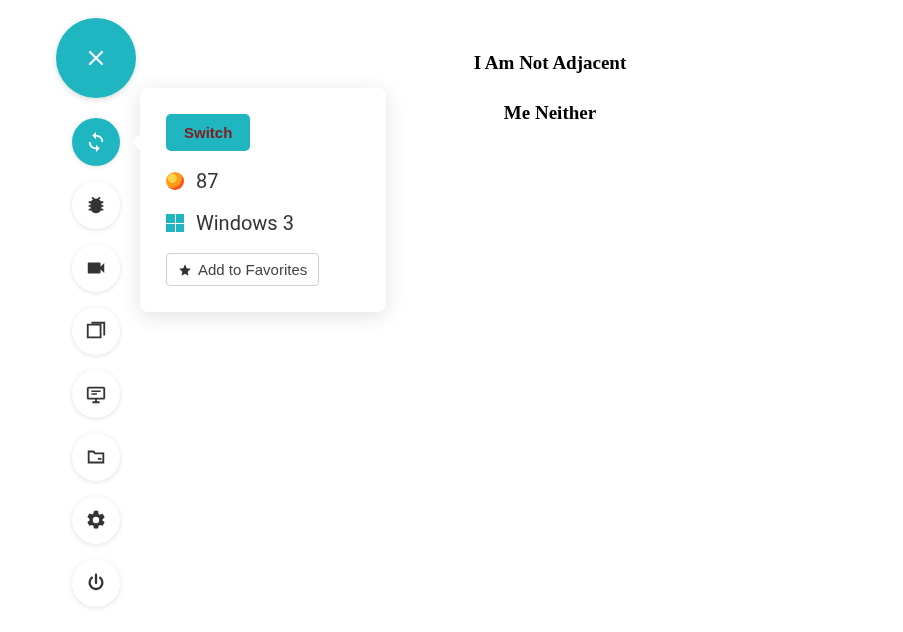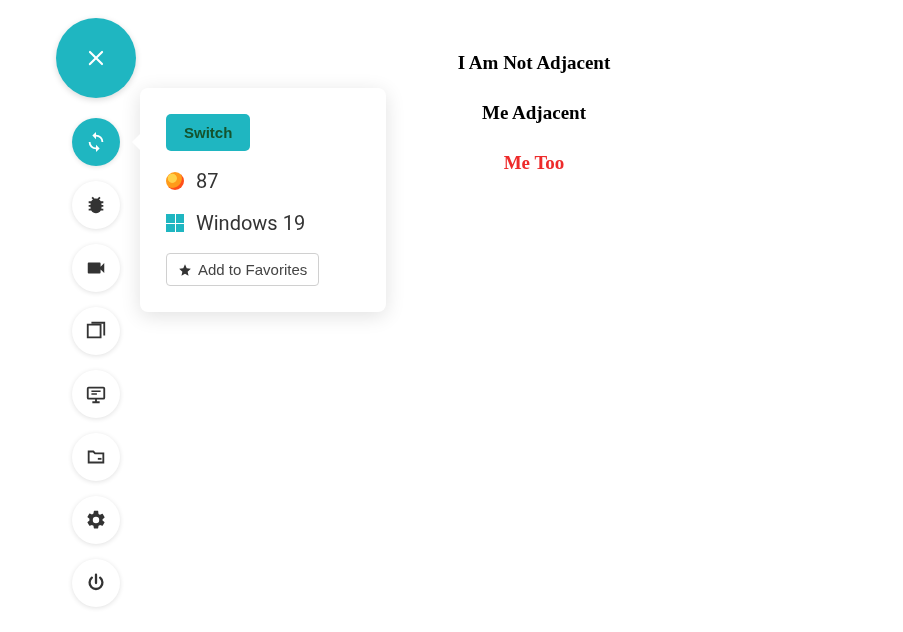--- a/index.html
+++ b/index.html
@@ -89,21 +89,21 @@
       left: -8px;
       top: 46px;
       width: 0;
       height: 0;
       border-top: 8px solid transparent;
       border-bottom: 8px solid transparent;
       border-right: 8px solid #fff;
     }
     .switch-btn {
       background: #1fb6c1;
-      color: #14532d;
+      color: #7f1d1d;
       border: none;
       border-radius: 5px;
       padding: 10px 18px;
       font-size: 15px;
       font-weight: 600;
       cursor: pointer;
     }
     .info-list {
       margin-top: 18px;
       display: flex;
@@ -161,21 +161,21 @@
     }
     .fav-btn svg {
       width: 14px;
       height: 14px;
       fill: #333;
     }
     
     
     .content {
       position: absolute;
-      left: 434px;
+      left: 450px;
       top: 52px;
       width: 200px;
       text-align: center;
       font-family: "Times New Roman", Times, serif;
     }
     .content-line {
       font-weight: bold;
       font-size: 19px;
       margin-bottom: 28px;
     }
@@ -250,28 +250,27 @@
     </div>
     <div class="info-row">
       <div class="info-icon-wrap">
         <div class="windows-icon">
             <span></span>
             <span></span>
             <span></span>
             <span></span>
           </div>
       </div>
-      <span>Windows 19</span>
+      <span>Windows 3</span>
     </div>
   </div>
   <button class="fav-btn">
     <svg viewBox="0 0 24 24">
         <path d="M12 2l2.9 6.9L22 10l-5.5 5 1.6 7L12 18.5 5.9 22l1.6-7L2 10l7.1-1.1z"></path>
       </svg>
     <span>Add to Favorites</span>
   </button>
 </div>
 
 <div class="content">
   <div class="content-line black">I Am Not Adjacent</div>
-  <div class="content-line black">Me Adjacent</div>
-  <div class="content-line red">Me Too</div>
+  <div class="content-line black">Me Neither</div>
 </div>
 
 </body></html>

